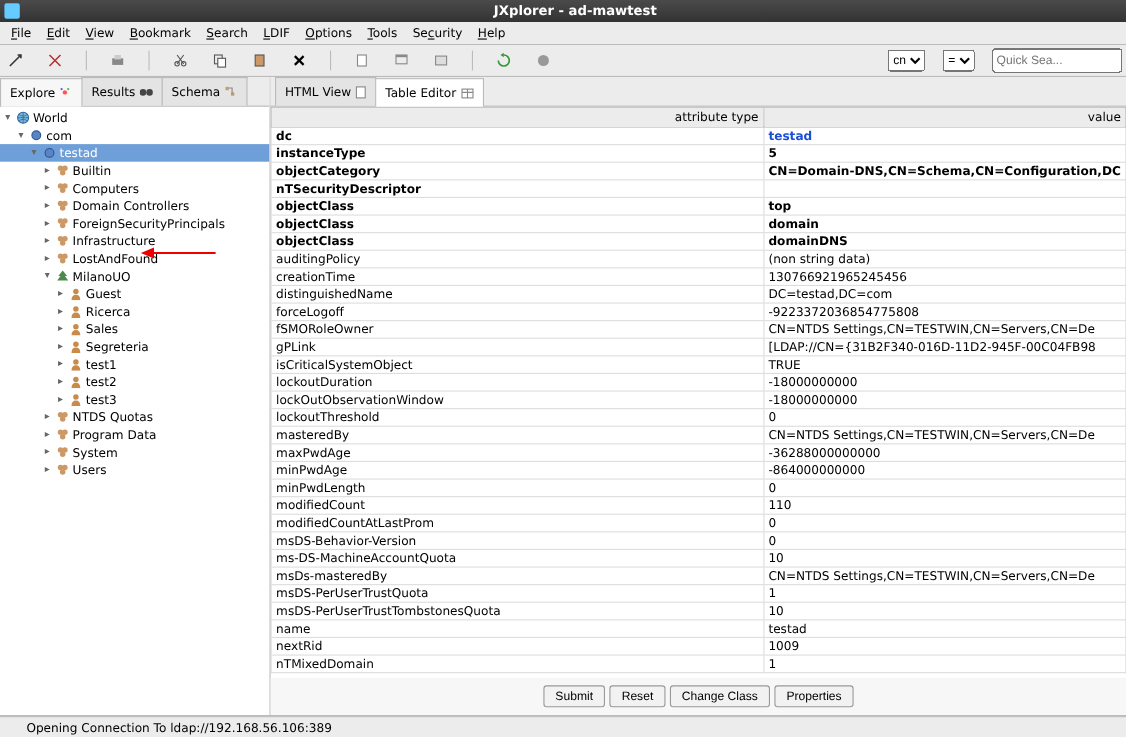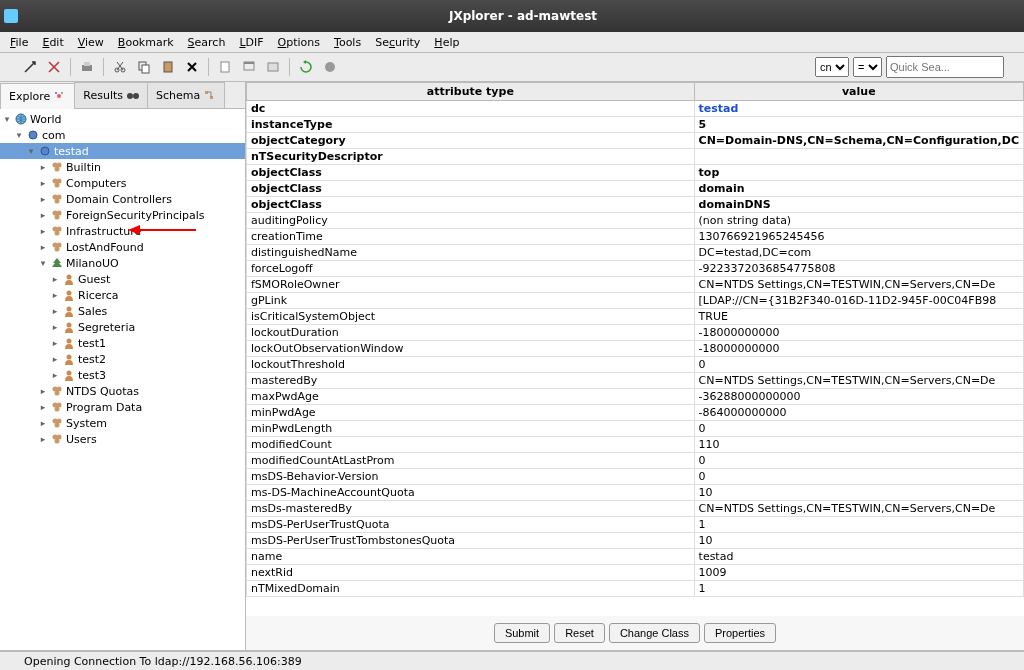--- a/index.html
+++ b/index.html
@@ -1,23 +1,23 @@
 <!DOCTYPE html>
 <html><head>
 <meta charset="utf-8">
 <style>
 html,body{margin:0;padding:0;font-family:"DejaVu Sans",Arial,sans-serif;font-size:11px;color:#000;background:#fff;overflow:hidden;height:670px;width:1024px;}
 .window{width:1024px;height:670px;display:flex;flex-direction:column;position:relative;}
-.titlebar{background:linear-gradient(#4a4a4a,#333);color:#fff;height:32px;display:flex;align-items:center;font-size:12px;font-weight:bold;}
+.titlebar{background:linear-gradient(#4a4a4a,#333);color:#fff;height:20px;display:flex;align-items:center;font-size:12px;font-weight:bold;}
 .titlebar .ticon{width:14px;height:14px;margin:0 4px;background:#6cf;border-radius:2px;}
 .titlebar .ttext{flex:1;text-align:center;}
 .menubar{height:20px;background:#ececec;border-bottom:1px solid #bbb;display:flex;align-items:center;padding:0 4px;gap:2px;}
 .menubar .mi{padding:2px 6px;cursor:default;}
 .menubar .mi u{text-decoration:underline;}
-.toolbar{height:28px;background:#ececec;border-bottom:1px solid #bbb;display:flex;align-items:center;padding:0 20px;gap:4px;}
+.toolbar{height:28px;background:#ececec;border-bottom:1px solid #bbb;display:flex;align-items:center;padding:0 4px;gap:16px;}
 .toolbar .tb{width:18px;height:18px;display:flex;align-items:center;justify-content:center;border:1px solid transparent;border-radius:2px;cursor:pointer;}
 .toolbar .sep{width:1px;height:18px;background:#bbb;margin:0 2px;}
 .toolbar .spacer{flex:1;}
 .toolbar select{font-size:11px;height:20px;}
 .toolbar input[type=text]{font-size:11px;height:16px;width:110px;}
 .content{flex:1;display:flex;min-height:0;border-bottom:1px solid #bbb;}
 .left{width:245px;border-right:1px solid #bbb;display:flex;flex-direction:column;}
 .tabs{display:flex;height:26px;background:#ececec;border-bottom:1px solid #bbb;}
 .tab{display:flex;align-items:center;padding:0 8px;border:1px solid #bbb;border-bottom:none;margin-right:-1px;background:#e4e4e4;gap:4px;cursor:default;}
 .tab.active{background:#f7f7f7;position:relative;top:1px;}
@@ -26,21 +26,21 @@
 .trow{display:flex;align-items:center;height:16px;white-space:nowrap;}
 .trow .exp{width:10px;text-align:center;color:#666;font-size:9px;cursor:pointer;user-select:none;}
 .trow .ico{width:14px;height:14px;margin:0 2px;display:flex;align-items:center;justify-content:center;}
 .trow.sel{background:#6f9fd8;color:#fff;}
 .right{flex:1;display:flex;flex-direction:column;min-width:0;}
 .rtabs{display:flex;height:26px;background:#ececec;border-bottom:1px solid #bbb;padding-left:4px;}
 .rtab{display:flex;align-items:center;padding:0 8px;border:1px solid #bbb;border-bottom:none;margin-right:-1px;background:#e4e4e4;gap:4px;cursor:default;}
 .rtab.active{background:#fff;position:relative;top:1px;}
 .gridwrap{flex:1;overflow:auto;}
 table.attr{border-collapse:collapse;width:100%;font-size:11px;}
-table.attr th{background:#ececec;border:1px solid #bbb;text-align:center;font-weight:bold;padding:2px 16px;position:sticky;top:0;}
+table.attr th{background:#ececec;border:1px solid #bbb;text-align:right;font-weight:normal;padding:2px 4px;position:sticky;top:0;}
 table.attr td{border:1px solid #ddd;padding:1px 4px;height:13px;white-space:nowrap;overflow:hidden;text-overflow:ellipsis;}
 table.attr td.k{width:510px;}
 table.attr tr.bold td{font-weight:bold;}
 table.attr td.vlink{color:#1a4fd6;}
 .btnrow{height:34px;display:flex;align-items:center;justify-content:center;gap:4px;background:#f7f7f7;}
 .btnrow button{font-size:11px;padding:3px 10px;background:#f2f2f2;border:1px solid #999;border-radius:3px;cursor:pointer;}
 .status{height:18px;background:#ececec;border-top:1px solid #bbb;display:flex;align-items:center;padding:0 24px;font-size:11px;}
 .arrow{position:absolute;left:128px;top:222px;pointer-events:none;}
 svg{display:block;}
 </style>
@@ -391,20 +391,39 @@
                 <circle cx="8" cy="4" r="2.5" fill="#c96"></circle>
                 <circle cx="6" cy="8" r="2.5" fill="#c96"></circle>
               </svg>
             </span>
             <span>Users</span>
           </div>
         </div>
     </div>
 
     <div class="right">
+      <div class="rtabs">
+        <div class="rtab">
+            <span>HTML View</span>
+            <span class="ticon">
+              <svg width="10" height="12">
+                <rect x="1" y="1" width="8" height="10" fill="#fff" stroke="#888"></rect>
+              </svg>
+            </span>
+          </div>
+        <div class="rtab active">
+            <span>Table Editor</span>
+            <span class="ticon">
+              <svg width="12" height="10">
+                <rect x="1" y="1" width="10" height="8" fill="none" stroke="#888"></rect>
+                <path d="M1 4 h10 M6 1 v8" stroke="#888"></path>
+              </svg>
+            </span>
+          </div>
+      </div>
       <div class="gridwrap">
         <table class="attr" id="attrTable">
           <thead>
               <tr>
             <th>attribute type</th>
             <th>value</th>
           </tr>
             </thead>
           <tbody id="attrBody">
               <tr class="bold">

